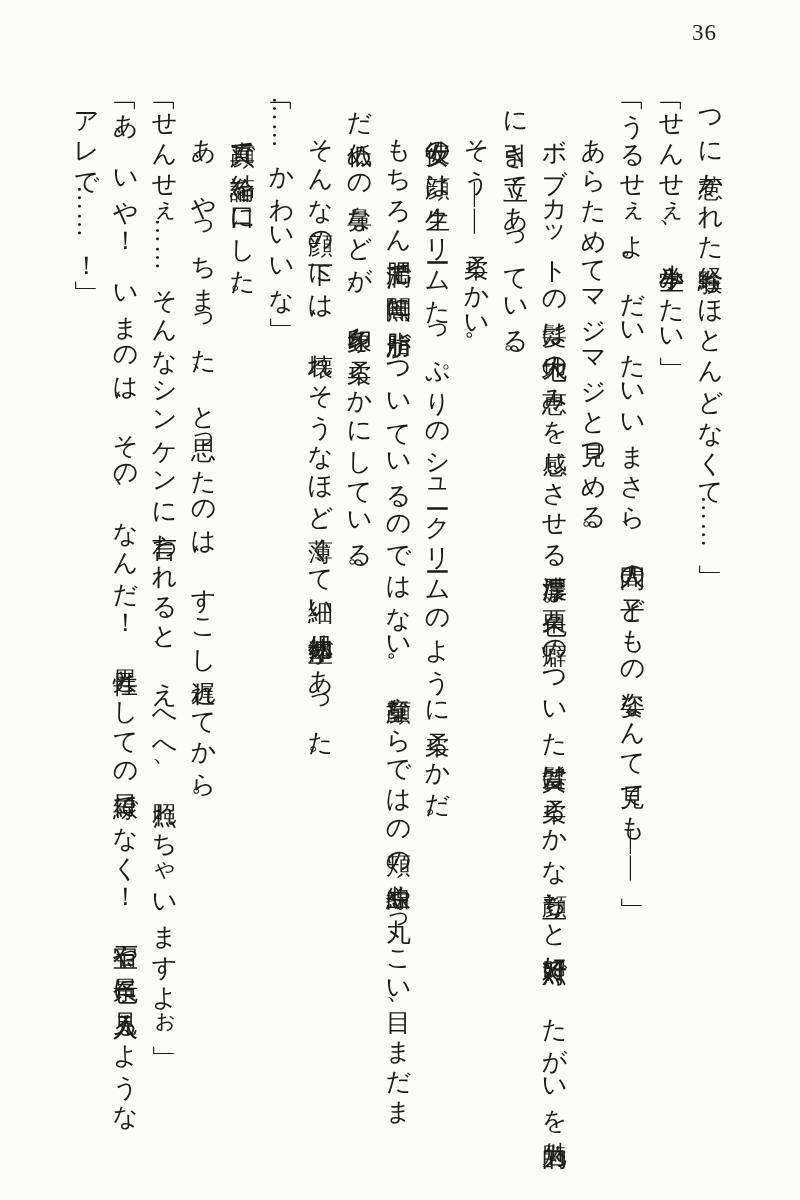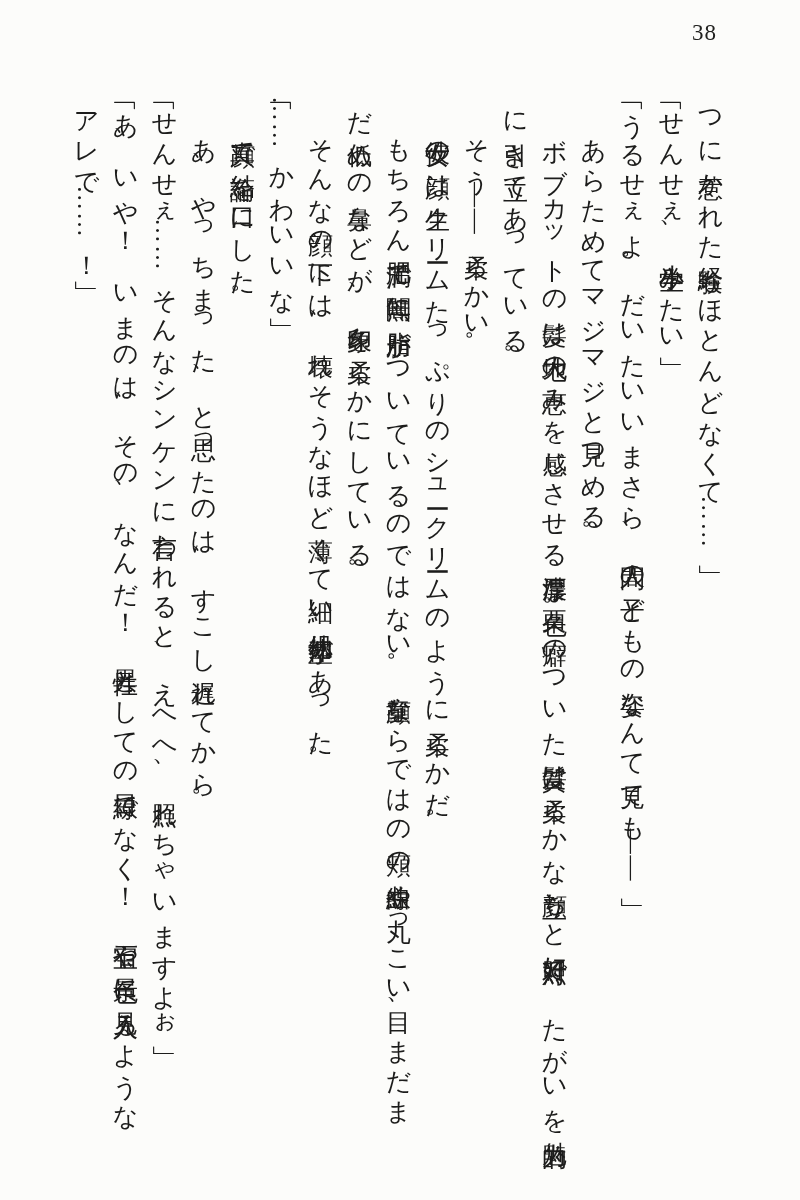--- a/index.html
+++ b/index.html
@@ -48,21 +48,21 @@
     padding: 0;
   }
   .text-body p.indent {
     text-indent: 27px;
   }
 </style>
 </head>
 <body>
 
 <div class="page">
-  <div class="page-number">38</div>
+  <div class="page-number">36</div>
   <div class="text-body" id="text-body">
       <p class="para">つに惹かれた経験もほとんどなくて……」</p>
       <p class="para">「せんせぇ、小学生みたい」</p>
       <p class="para">「うるせぇよ。だいたいいまさら、人間の子どもの姿なんて見ても——」</p>
       <p class="para indent">あらためてマジマジと見つめる。</p>
       <p class="para indent">ボブカットの髪は大地の恵みを感じさせる濃厚な栗色。癖のついた髪質は柔らかな顔立ちと好対照で、たがいを魅力的に引き立てあっている。</p>
       <p class="para indent">そう——柔らかい。</p>
       <p class="para indent">彼女の顔は生クリームたっぷりのシュークリームのように柔らかだ。</p>
       <p class="para indent">もちろん肥満で無闇に脂肪がついているのではない。童顔ならではの頬の曲線や丸っこい目、まだまだ低めの鼻などが、印象を柔らかにしている。</p>
       <p class="para indent">そんな顔の下には、壊れそうなほど薄くて細い幼児体型があった。</p>

